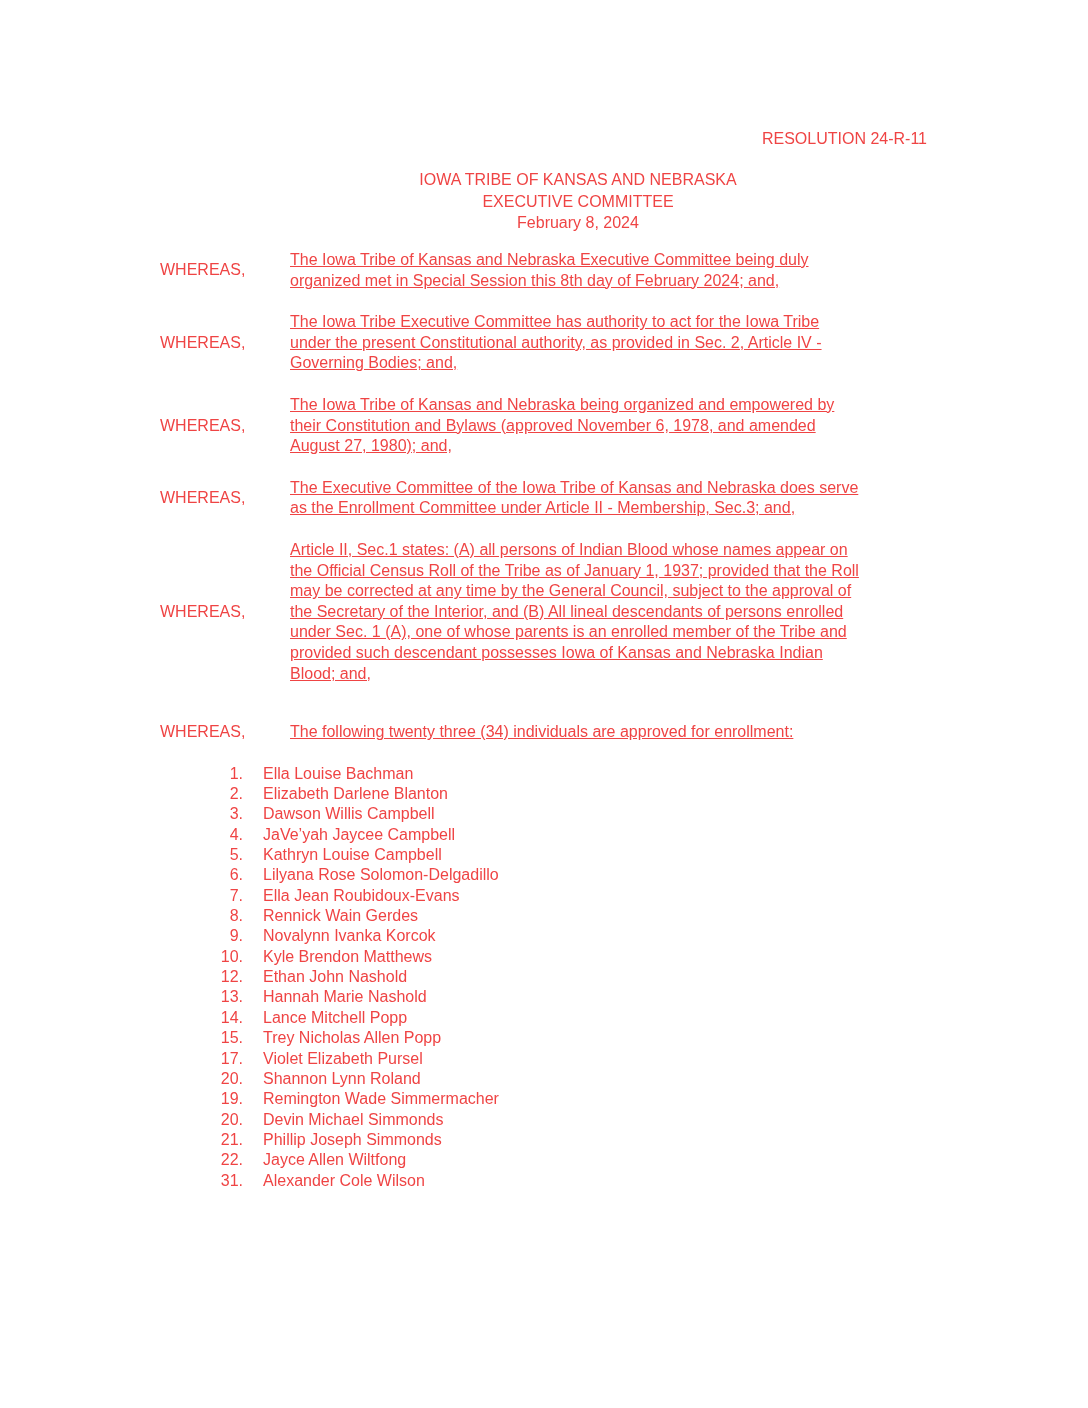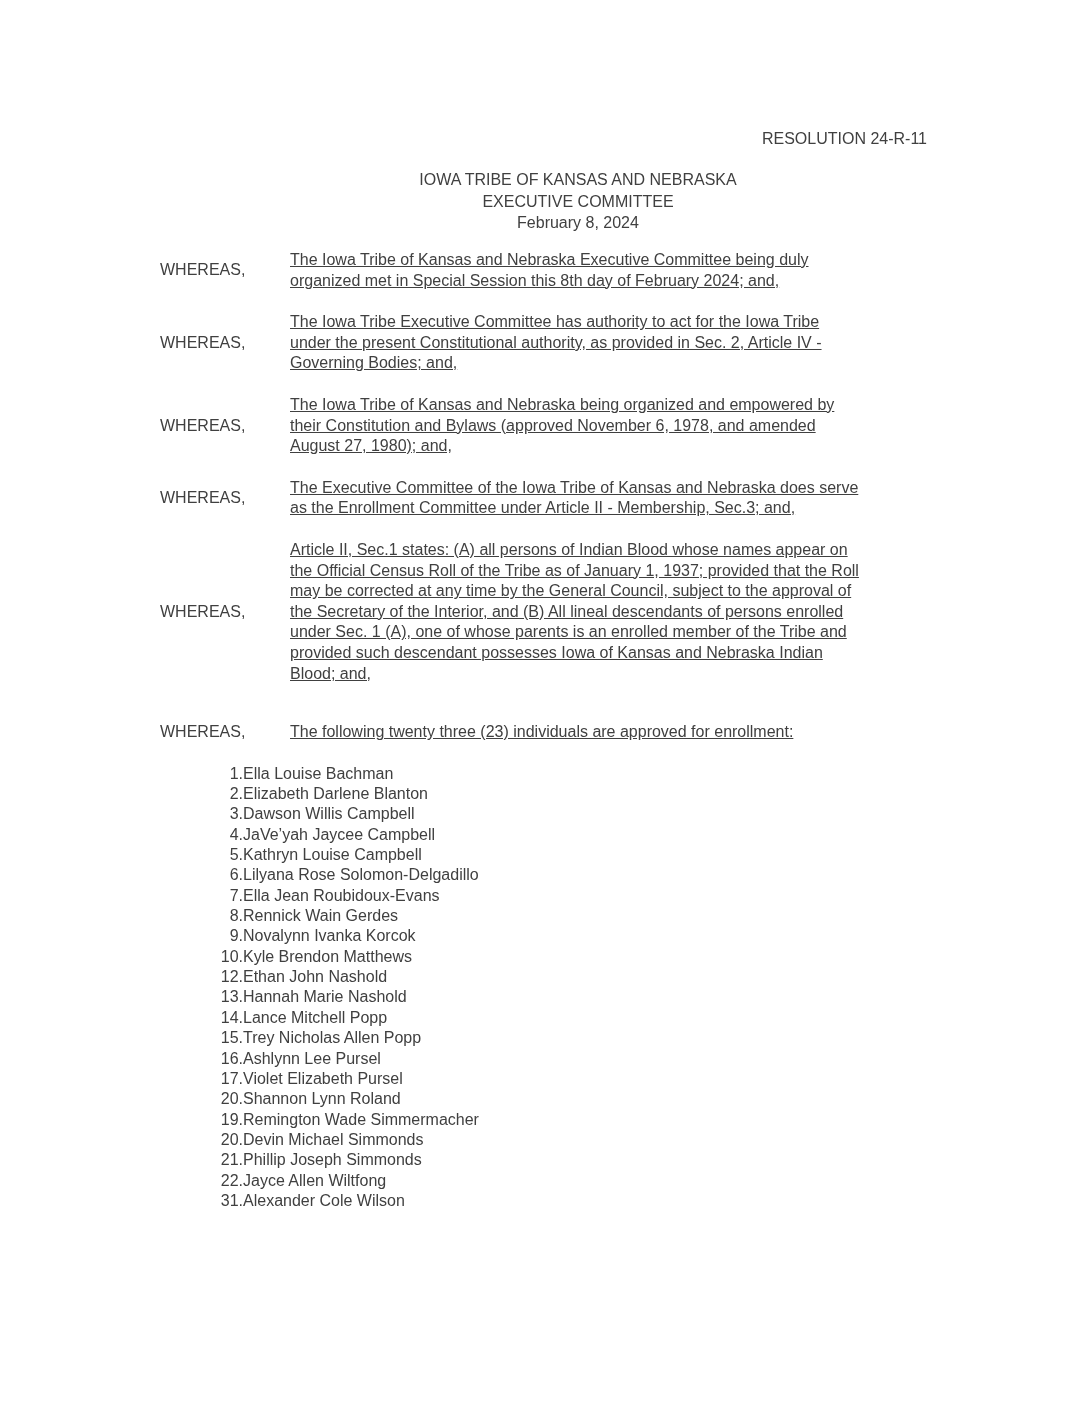--- a/index.html
+++ b/index.html
@@ -5,21 +5,21 @@
   html, body {
     margin: 0;
     padding: 0;
     background: #ffffff;
   }
   .page {
     position: relative;
     width: 1088px;
     height: 1408px;
     background: #ffffff;
-    color: #404040;
+    color: #ef4444;
     font-family: "Liberation Sans", "DejaVu Sans", sans-serif;
     font-size: 16px;
     overflow: hidden;
   }
   .res-no {
     position: absolute;
     top: 129px;
     left: 0;
     right: 161px;
     text-align: right;
@@ -63,21 +63,21 @@
   }
   .enrollee-row {
     display: flex;
     line-height: 20.35px;
   }
   .enrollee-num {
     flex: 0 0 83px;
     text-align: right;
   }
   .enrollee-name {
-    margin-left: 0;
+    margin-left: 20px;
     white-space: nowrap;
   }
 </style>
 </head>
 <body>
 
 <div class="page">
 
   <div class="res-no">RESOLUTION 24-R-11</div>
 
@@ -121,21 +121,21 @@
 the Official Census Roll of the Tribe as of January 1, 1937; provided that the Roll
 may be corrected at any time by the General Council, subject to the approval of
 the Secretary of the Interior, and (B) All lineal descendants of persons enrolled
 under Sec. 1 (A), one of whose parents is an enrolled member of the Tribe and
 provided such descendant possesses Iowa of Kansas and Nebraska Indian
 Blood; and,</span>
   </div>
 
   <div class="clause">
     <span class="clause-label">WHEREAS,</span>
-    <span class="clause-text">The following twenty three (23) individuals are approved for enrollment:</span>
+    <span class="clause-text">The following twenty three (34) individuals are approved for enrollment:</span>
   </div>
 </div>
     <div class="enrollee-list">
   <div class="enrollee-row">
     <span class="enrollee-num">1.</span>
     <span class="enrollee-name">Ella Louise Bachman</span>
   </div>
 
   <div class="enrollee-row">
     <span class="enrollee-num">2.</span>
@@ -196,24 +196,20 @@
   <div class="enrollee-row">
     <span class="enrollee-num">14.</span>
     <span class="enrollee-name">Lance Mitchell Popp</span>
   </div>
 
   <div class="enrollee-row">
     <span class="enrollee-num">15.</span>
     <span class="enrollee-name">Trey Nicholas Allen Popp</span>
   </div>
 
-  <div class="enrollee-row">
-    <span class="enrollee-num">16.</span>
-    <span class="enrollee-name">Ashlynn Lee Pursel</span>
-  </div>
 
   <div class="enrollee-row">
     <span class="enrollee-num">17.</span>
     <span class="enrollee-name">Violet Elizabeth Pursel</span>
   </div>
 
   <div class="enrollee-row">
     <span class="enrollee-num">20.</span>
     <span class="enrollee-name">Shannon Lynn Roland</span>
   </div>

